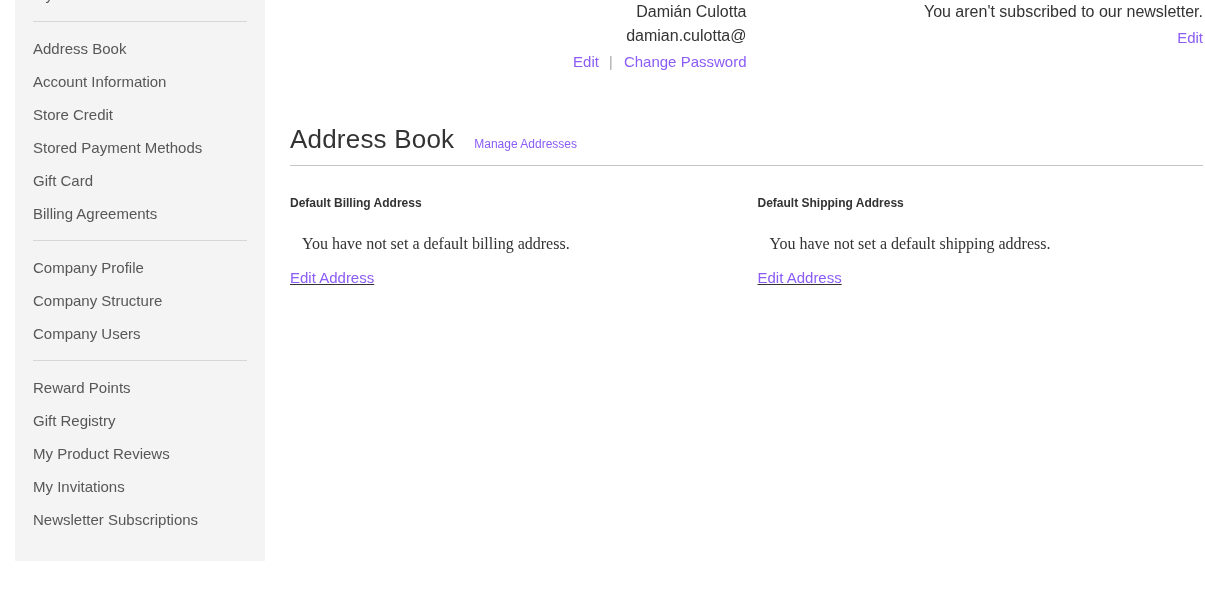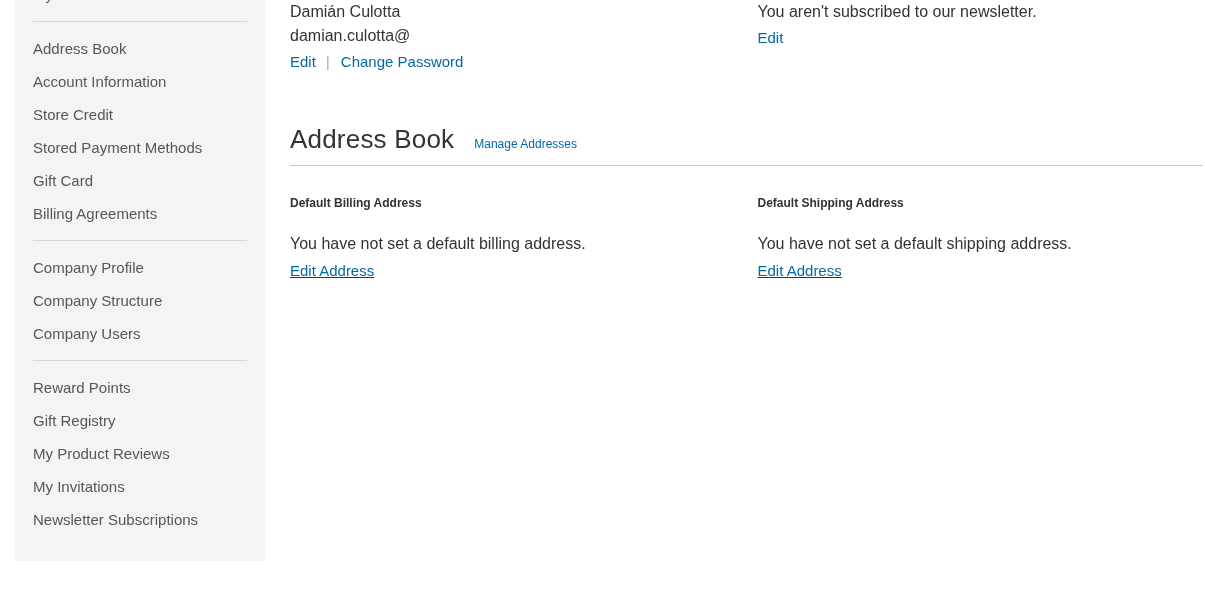--- a/index.html
+++ b/index.html
@@ -52,40 +52,41 @@
   #main {
     position: absolute;
     left: 290px;
     top: 0;
     width: 913px;
   }
 
   .info-row {
     display: flex;
     width: 100%;
+    text-align: right;
   }
   .info-col {
     width: 50%;
     box-sizing: border-box;
   }
   .info-col.right { padding-left: 11px; }
 
   .box-text {
     font-size: 16px;
     line-height: 24px;
     color: #333333;
     margin: 0;
   }
   .box-actions {
     margin-top: 3px;
     font-size: 15px;
     line-height: 22px;
   }
   a.link {
-    color: #0369a1;
+    color: #8b5cf6;
     text-decoration: none;
     cursor: pointer;
   }
   .sep {
     color: #a6a6a6;
     padding: 0 7px 0 6px;
     font-size: 14px;
   }
 
   
@@ -126,21 +127,22 @@
     font-size: 12px;
     font-weight: bold;
     color: #333333;
     margin: 0 0 20px 0;
     line-height: 20px;
   }
   .addr-text {
     font-size: 16px;
     line-height: 22px;
     color: #333333;
-    margin: 0;
+    margin: 12px;
+    font-family: Liberation Serif, serif;
   }
   .addr-actions {
     margin-top: 5px;
     font-size: 15px;
     line-height: 22px;
     text-decoration: underline;
   }
 </style>
 </head>
 <body>

